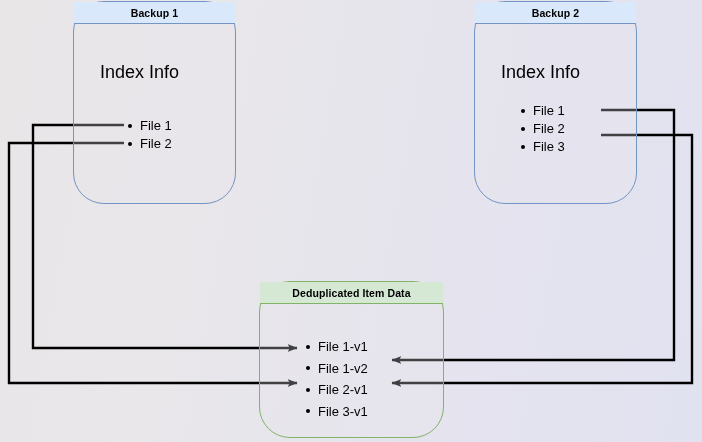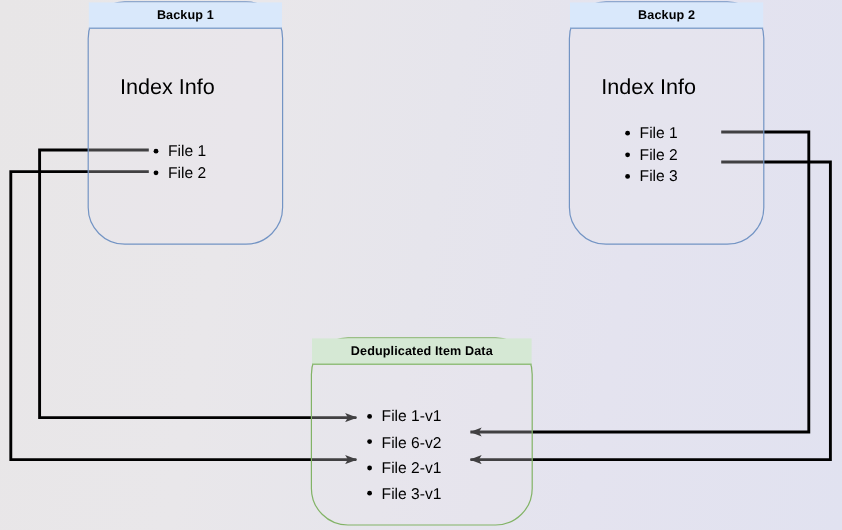--- a/index.html
+++ b/index.html
@@ -150,20 +150,20 @@
         <li>File 3</li>
       </ul>
     </div>
   </div>
 
   <div class="node green" style="left:259px; top:281px; width:185px; height:157px;">
     <div class="node-header">Deduplicated Item Data</div>
     <div class="node-body">
       <ul class="file-list ded-list" style="left:43px; top:32px;">
         <li>File 1-v1</li>
-        <li>File 6-v2</li>
+        <li>File 1-v2</li>
         <li>File 2-v1</li>
         <li>File 3-v1</li>
       </ul>
     </div>
   </div>
 
 </div>
 
 </body></html>

